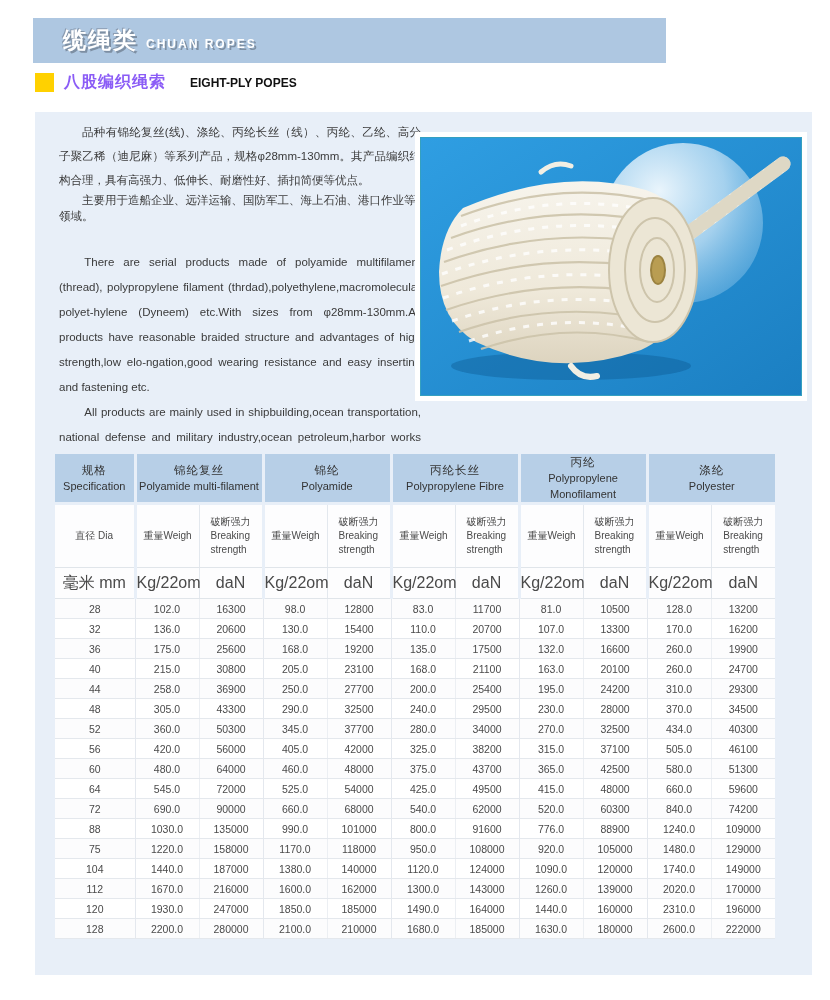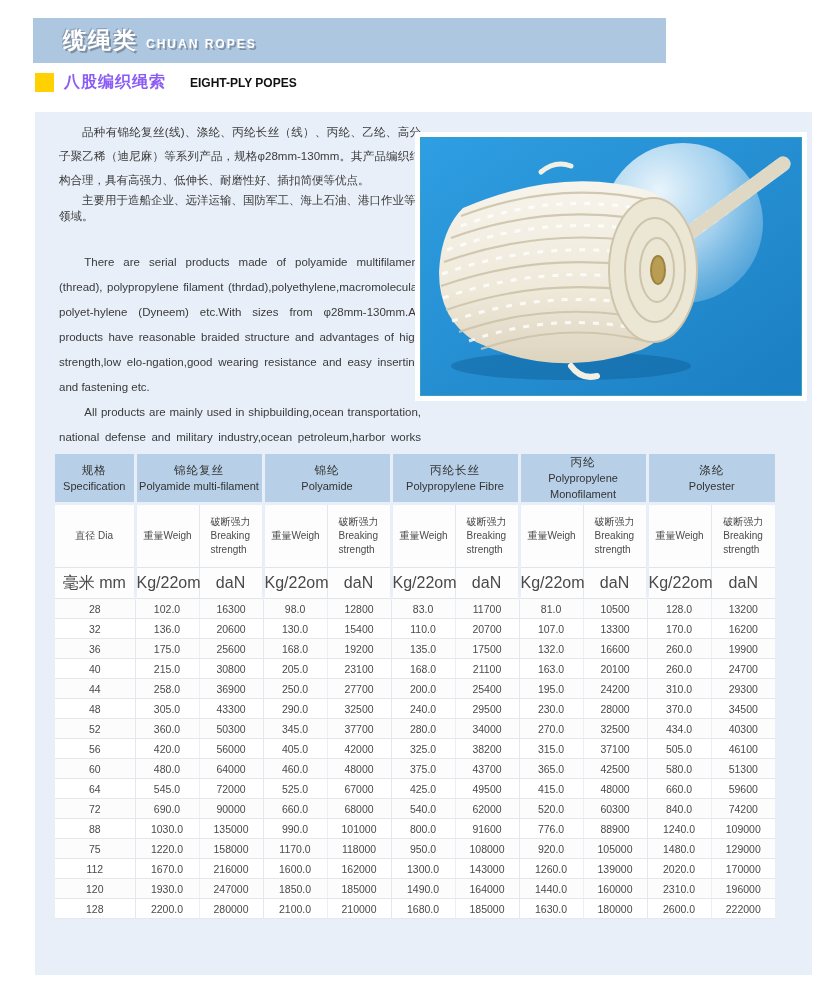--- a/index.html
+++ b/index.html
@@ -306,21 +306,21 @@
               <td class="gb2">365.0</td>
               <td class="thin">42500</td>
               <td class="gb2">580.0</td>
               <td class="thin">51300</td>
             </tr>
             <tr>
               <td class="">64</td>
               <td class="gb2">545.0</td>
               <td class="thin">72000</td>
               <td class="gb2">525.0</td>
-              <td class="thin">67000</td>
+              <td class="thin">54000</td>
               <td class="gb2">425.0</td>
               <td class="thin">49500</td>
               <td class="gb2">415.0</td>
               <td class="thin">48000</td>
               <td class="gb2">660.0</td>
               <td class="thin">59600</td>
             </tr>
             <tr>
               <td class="">72</td>
               <td class="gb2">690.0</td>
@@ -354,20 +354,33 @@
               <td class="gb2">1170.0</td>
               <td class="thin">118000</td>
               <td class="gb2">950.0</td>
               <td class="thin">108000</td>
               <td class="gb2">920.0</td>
               <td class="thin">105000</td>
               <td class="gb2">1480.0</td>
               <td class="thin">129000</td>
             </tr>
             <tr>
+              <td class="">104</td>
+              <td class="gb2">1440.0</td>
+              <td class="thin">187000</td>
+              <td class="gb2">1380.0</td>
+              <td class="thin">140000</td>
+              <td class="gb2">1120.0</td>
+              <td class="thin">124000</td>
+              <td class="gb2">1090.0</td>
+              <td class="thin">120000</td>
+              <td class="gb2">1740.0</td>
+              <td class="thin">149000</td>
+            </tr>
+            <tr>
               <td class="">112</td>
               <td class="gb2">1670.0</td>
               <td class="thin">216000</td>
               <td class="gb2">1600.0</td>
               <td class="thin">162000</td>
               <td class="gb2">1300.0</td>
               <td class="thin">143000</td>
               <td class="gb2">1260.0</td>
               <td class="thin">139000</td>
               <td class="gb2">2020.0</td>

